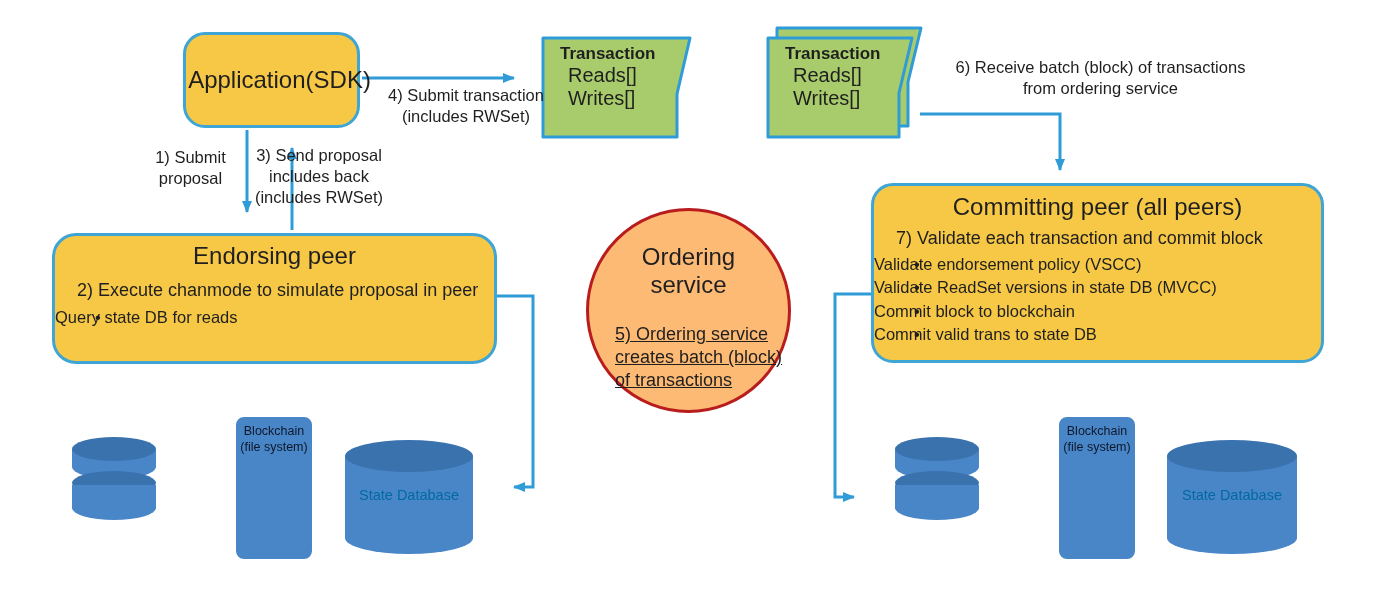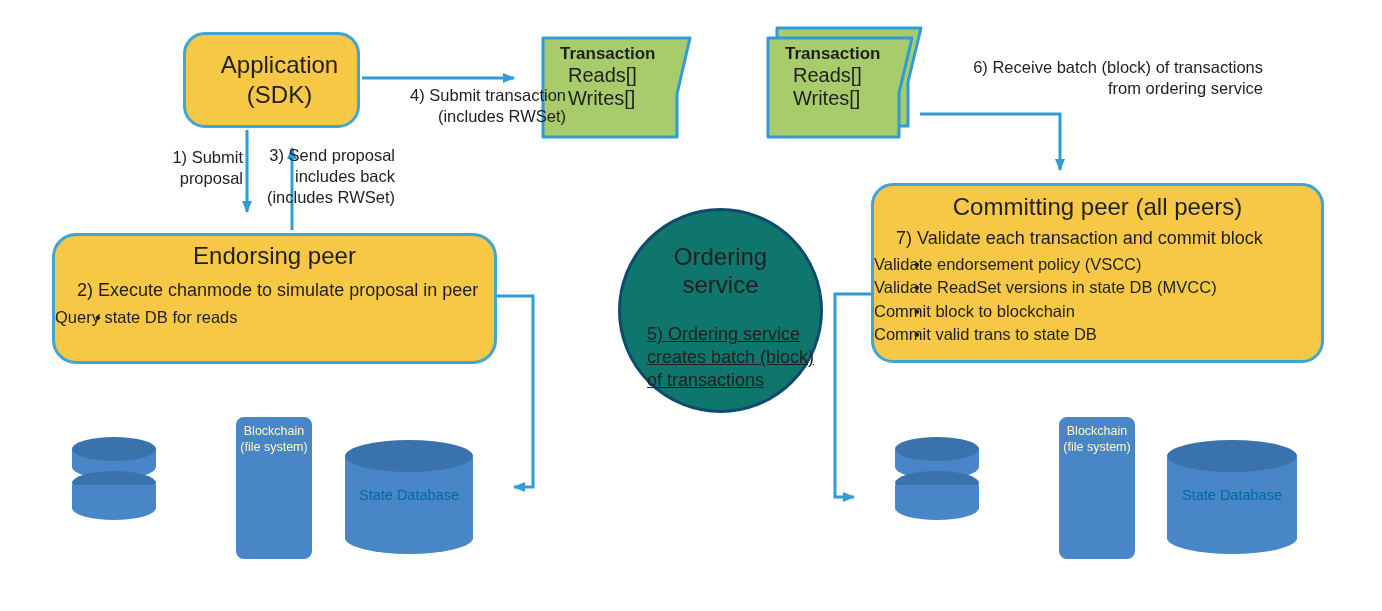--- a/index.html
+++ b/index.html
@@ -8,51 +8,51 @@
     font-family:"Liberation Sans",sans-serif;color:#1f1f1f;overflow:hidden;
   }
   .overlay{position:absolute;left:0;top:0;width:1382px;height:611px;}
 
   .ybox{
     position:absolute;box-sizing:border-box;background:#F6C845;
     border:3px solid #3FA5D5;border-radius:22px;
   }
   .container-box{border-color:#3BA3BC;border-radius:26px;}
 
-  .app-box{left:183px;top:32px;width:177px;height:96px;display:flex;flex-direction:column;
+  .app-box{left:183px;top:32px;width:177px;height:96px;display:flex;flex-direction:row;
     align-items:center;justify-content:center;font-size:24px;line-height:30px;padding-left:16px;}
 
   .endorsing-box{left:52px;top:233px;width:445px;height:131px;border-radius:24px;}
   .committing-box{left:871px;top:183px;width:453px;height:180px;}
 
   .box-title{font-size:24px;line-height:32px;text-align:center;padding-top:5px;}
   .box-step{font-size:18px;line-height:22px;margin-top:5px;padding-left:22px;}
   .bullet{font-size:16.5px;line-height:25px;position:relative;}
   .bullet::before{content:"\2022";position:absolute;left:40px;}
 
-  .flow-label{position:absolute;font-size:16.5px;line-height:21px;text-align:right;}
+  .flow-label{position:absolute;font-size:16.5px;line-height:21px;text-align:center;}
   .flow-label span{display:block;}
 
   .circle{
-    position:absolute;left:618px;top:208px;width:205px;height:205px;box-sizing:border-box;
-    background:#0f766e;border:3px solid #0c4a6e;border-radius:50%;
+    position:absolute;left:586px;top:208px;width:205px;height:205px;box-sizing:border-box;
+    background:#fdba74;border:3px solid #b91c1c;border-radius:50%;
   }
   .circle-title{font-size:24px;line-height:28px;text-align:center;padding-top:32px;}
   .circle-title span{display:block;}
   .circle-step{font-size:18px;line-height:23px;margin-top:24px;padding-left:26px;text-decoration:underline;}
   .circle-step span{display:block;}
 
   .note-text{position:absolute;width:130px;}
   .note-title{font-size:17px;line-height:20px;font-weight:700;padding-left:13px;}
   .note-field{font-size:20px;line-height:23px;padding-left:21px;}
 
   .bc-block{
     position:absolute;box-sizing:border-box;width:84px;height:150px;top:413px;
     background:#4886C8;border:4px solid #ffffff;border-radius:12px;
-    font-size:12.5px;line-height:16px;text-align:center;padding-top:6px;color:#fef9c3;
+    font-size:12.5px;line-height:16px;text-align:center;padding-top:6px;color:#0f172a;
   }
   .bc-block span{display:block;}
 
   .cyl-label{position:absolute;top:487px;width:130px;text-align:center;
     font-size:14.5px;color:#0369a1;}
 </style>
 </head>
 <body>
 
 <div class="canvas">

